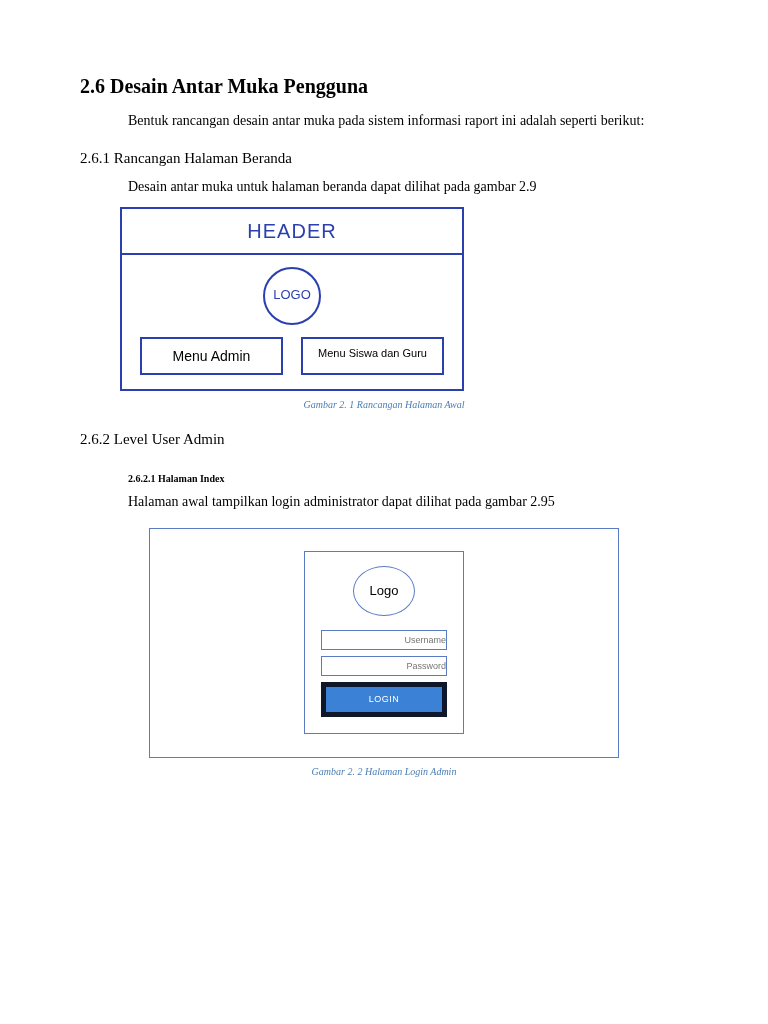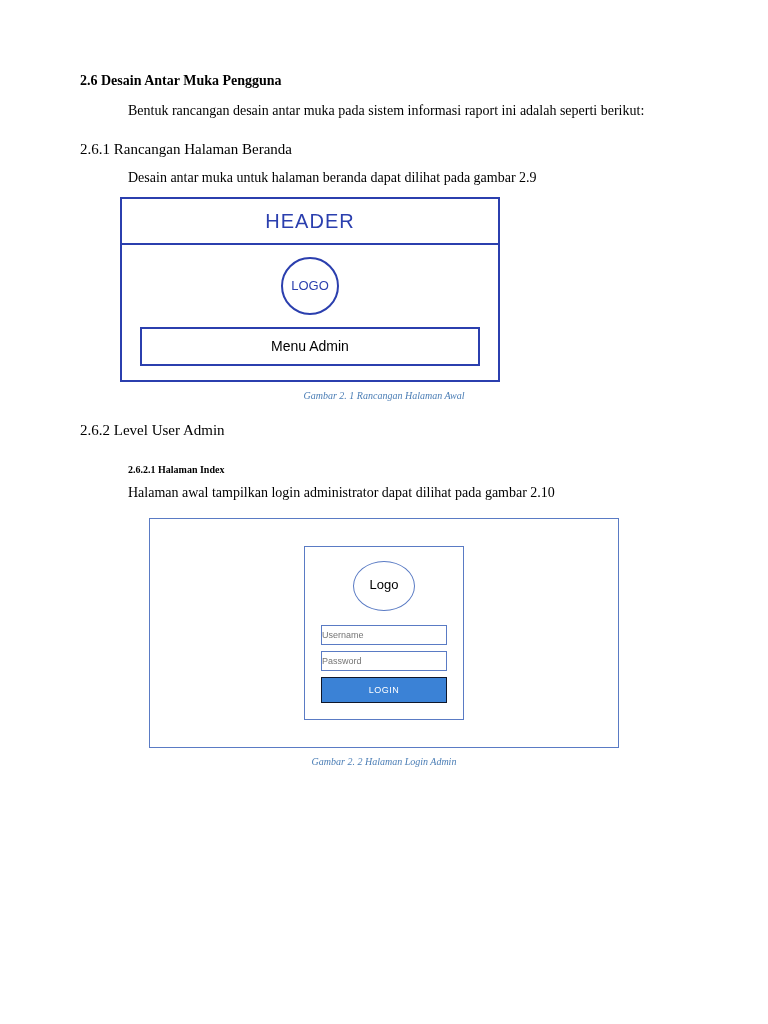--- a/index.html
+++ b/index.html
@@ -7,21 +7,21 @@
       font-family: "Times New Roman", serif;
       font-size: 14px;
       color: #000;
       background: #fff;
       width: 768px;
       padding: 70px 80px 40px 80px;
       line-height: 1.6;
     }
     .heading-major {
       font-weight: bold;
-      font-size: 14px;
+      font-size: 20px;
       margin-bottom: 8px;
     }
     .heading-minor {
       font-weight: normal;
       font-size: 15px;
       margin-top: 14px;
       margin-bottom: 6px;
     }
     .heading-sub {
       font-weight: bold;
@@ -38,21 +38,21 @@
     .figure-caption {
       text-align: center;
       font-style: italic;
       color: #4a7db5;
       font-size: 10px;
       margin-top: 6px;
       margin-bottom: 10px;
     }
     
     .wf1 {
-      width: 380px;
+      width: 344px;
       margin: 8px 0 0 40px;
       border: 2px solid #2b3fae;
     }
     .wf1-header, .wf1-footer {
       text-align: center;
       font-family: Arial, sans-serif;
       font-size: 20px;
       letter-spacing: 1px;
       color: #2b3fae;
       padding: 6px 0;
@@ -120,29 +120,29 @@
       justify-content: center;
       font-family: Arial, sans-serif;
       font-size: 13px;
       margin-bottom: 14px;
     }
     .wf2-input {
       width: 100%;
       border: 1px solid #5a7bc4;
       font-family: Arial, sans-serif;
       font-size: 9px;
-      text-align: left;
+      text-align: right;
       padding: 4px 0;
       margin-bottom: 6px;
       background: #fff;
     }
     .wf2-login {
       width: 100%;
       background: #3b82d6;
-      border: 1px solid #0f172a;
+      border: 5px solid #0f172a;
       color: #fff;
       font-family: Arial, sans-serif;
       font-size: 9px;
       letter-spacing: 0.5px;
       text-align: center;
       padding: 5px 0;
       cursor: pointer;
     }
   </style>
 </head>
@@ -155,28 +155,29 @@
 <p class="para para-indent">Desain antar muka untuk halaman beranda dapat dilihat pada gambar 2.9</p>
 
 <div class="wf1">
   <div class="wf1-header">HEADER</div>
   <div class="wf1-body">
     <div class="wf1-logo-wrap">
       <div class="wf1-logo">LOGO</div>
     </div>
     <div class="wf1-menus">
       <div class="wf1-menu">Menu Admin</div>
+      <div class="wf1-menu small">Menu Siswa dan Guru</div>
     </div>
   </div>
 </div>
 <div class="figure-caption">Gambar 2. 1 Rancangan Halaman Awal</div>
 
 <div class="heading-minor">2.6.2 Level User Admin</div>
 <div class="heading-sub">2.6.2.1 Halaman Index</div>
-<p class="para para-indent">Halaman awal tampilkan login administrator dapat dilihat pada gambar 2.10</p>
+<p class="para para-indent">Halaman awal tampilkan login administrator dapat dilihat pada gambar 2.95</p>
 
 <div class="wf2-outer">
   <div class="wf2-card">
     <div class="wf2-logo">Logo</div>
     <input class="wf2-input" placeholder="Username" style="">
     <input class="wf2-input" placeholder="Password" style="">
     <div class="wf2-login">LOGIN</div>
   </div>
 </div>
 <div class="figure-caption">Gambar 2. 2 Halaman Login Admin</div>

